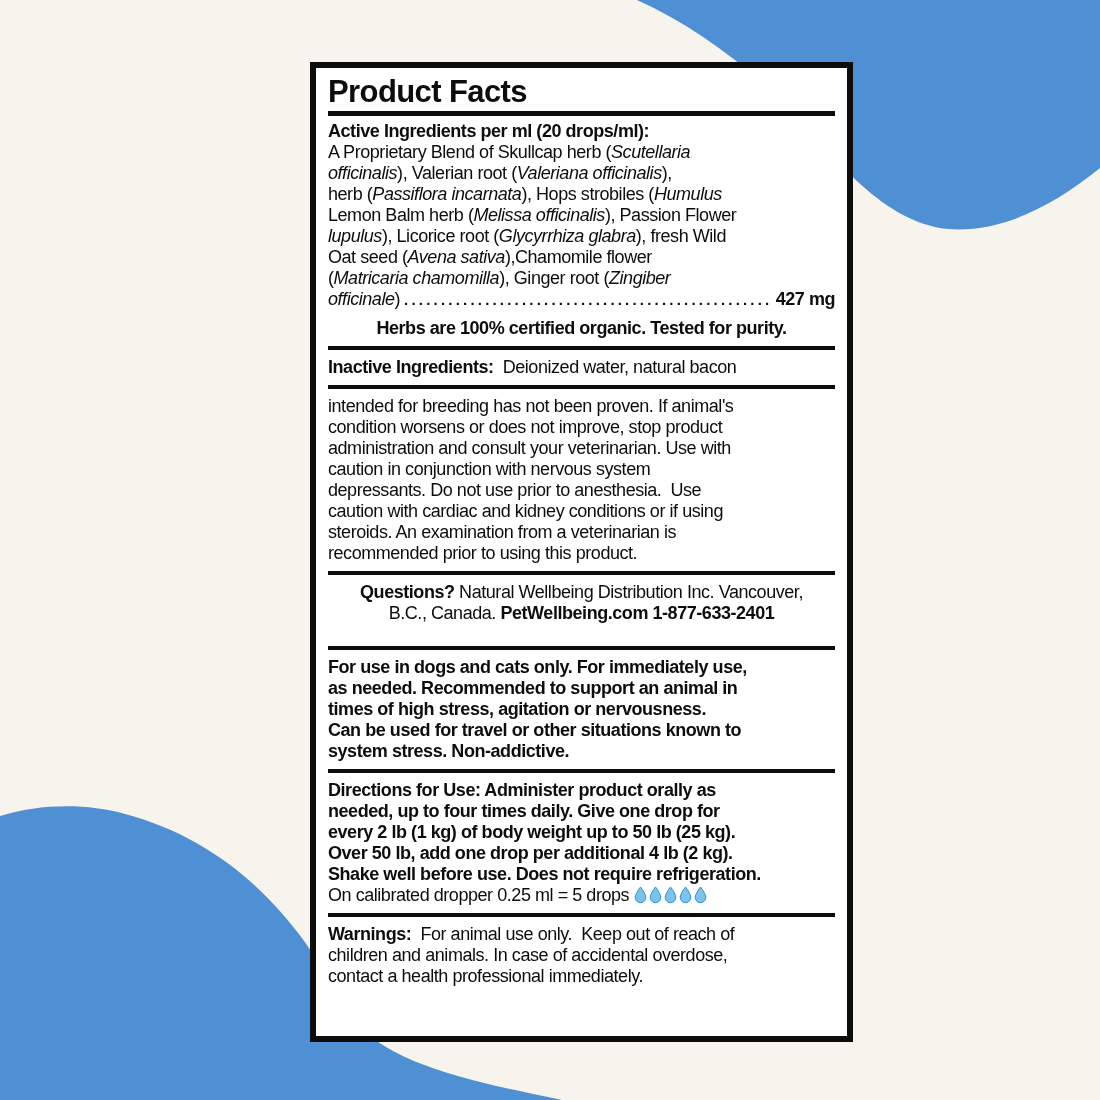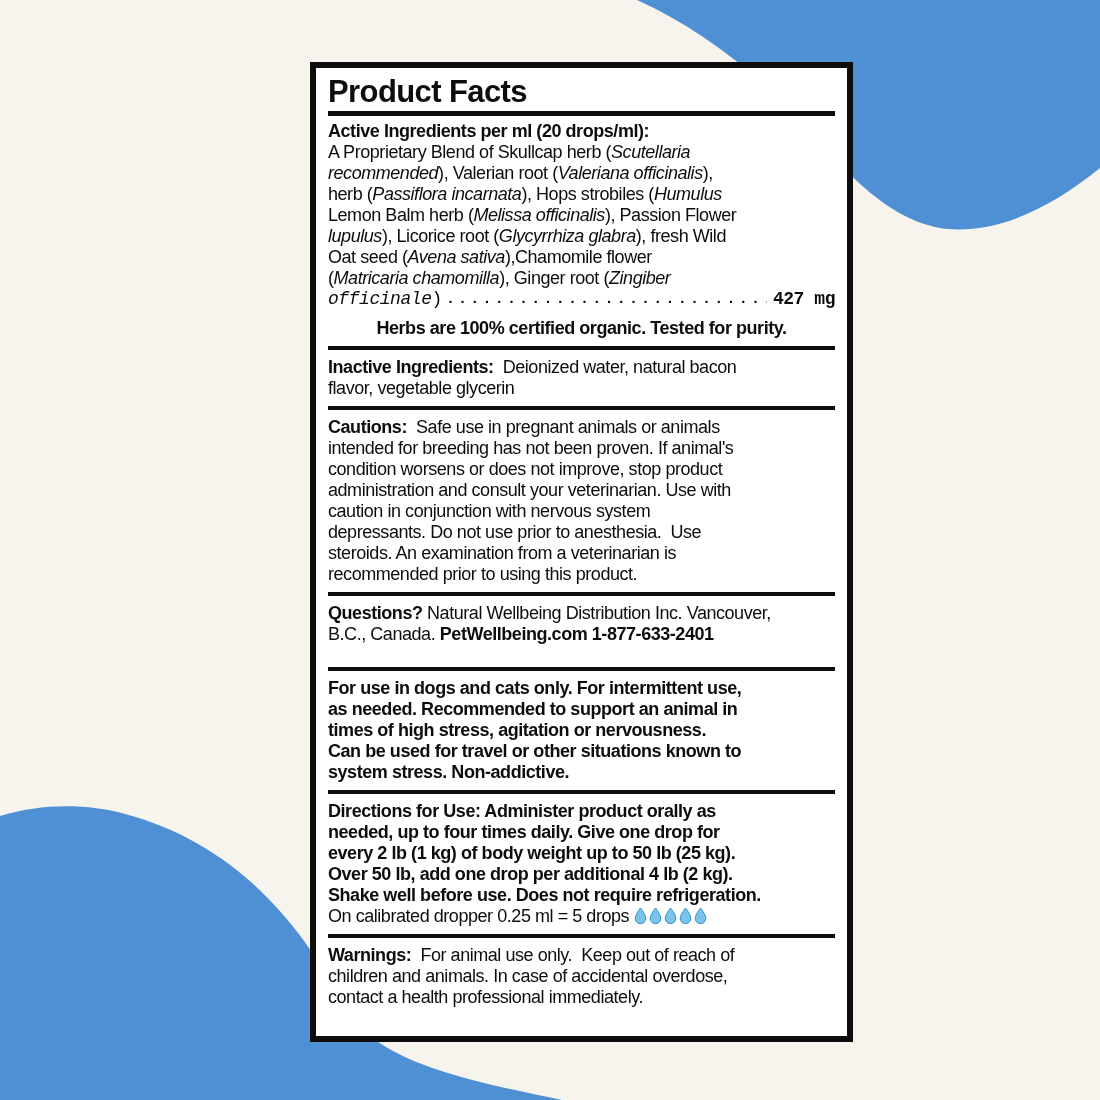--- a/index.html
+++ b/index.html
@@ -15,21 +15,21 @@
     box-sizing:border-box;background:#FFFFFF;border:6px solid #0d0d0d;
     z-index:2;padding:6px 12px 0 12px;overflow:hidden;
   }
   .title{font-weight:bold;font-size:31px;line-height:36px;letter-spacing:-0.6px;}
   .title-rule{height:5px;background:#0d0d0d;margin:1px 0 4px 0;}
   .rule{height:4px;background:#0d0d0d;margin:6px 0;}
   .section{padding:1px 0;}
   .line{white-space:nowrap;font-size:18px;line-height:21px;letter-spacing:-0.45px;}
   .b{font-weight:bold;}
   .i{font-style:italic;}
-  .leaderline{display:flex;align-items:center;font-family:Liberation Mono, monospace;}
+  .leaderline{display:flex;align-items:center;}
   .leader{
     flex:1 1 auto;overflow:hidden;white-space:nowrap;
     font-weight:bold;font-size:15px;letter-spacing:3.2px;margin:0 6px 0 4px;
   }
   .amount{font-weight:bold;}
   .drops{display:inline-flex;gap:2px;vertical-align:-3px;margin-left:5px;}
   .drop{display:block;}
 </style>
 </head>
 <body>
@@ -48,58 +48,57 @@
              L 0,1100 Z" fill="#4F90D5"></path>
   </svg>
 
   <div class="panel" style="background: rgb(255, 255, 255); border-color: rgb(13, 13, 13);">
     <div class="title">Product Facts</div>
     <div class="title-rule"></div>
     <div>
         <div class="section">
           <div class="line"><span class="b">Active Ingredients per ml (20 drops/ml):</span></div>
           <div class="line"><span>A Proprietary Blend of Skullcap herb (</span><span class="i">Scutellaria</span></div>
-          <div class="line"><span class="i">recommended</span><span>), Valerian root (</span><span class="i">Valeriana officinalis</span><span>),</span></div>
+          <div class="line"><span class="i">officinalis</span><span>), Valerian root (</span><span class="i">Valeriana officinalis</span><span>),</span></div>
           <div class="line"><span>herb (</span><span class="i">Passiflora incarnata</span><span>), Hops strobiles (</span><span class="i">Humulus</span></div>
           <div class="line"><span>Lemon Balm herb (</span><span class="i">Melissa officinalis</span><span>), Passion Flower</span></div>
           <div class="line"><span class="i">lupulus</span><span>), Licorice root (</span><span class="i">Glycyrrhiza glabra</span><span>), fresh Wild</span></div>
           <div class="line"><span>Oat seed (</span><span class="i">Avena sativa</span><span>),Chamomile flower</span></div>
           <div class="line"><span>(</span><span class="i">Matricaria chamomilla</span><span>), Ginger root (</span><span class="i">Zingiber</span></div>
           <div class="line leaderline">
             <span class="i">officinale</span>
             <span>) </span>
             <span class="leader">............................................................</span>
             <span class="b amount">427 mg</span>
           </div>
           <div class="line" style="margin-top: 8px; text-align: center;"><span class="b">Herbs are 100% certified organic. Tested for purity.</span></div>
         </div>
         <div class="rule" style="background: rgb(13, 13, 13);"></div>
         <div class="section">
           <div class="line"><span class="b">Inactive Ingredients:</span><span>&nbsp; Deionized water, natural bacon</span></div>
-          <div class="line"><span>flavor, vegetable glycerin</span></div>
         </div>
         <div class="rule" style="background: rgb(13, 13, 13);"></div>
         <div class="section">
-          <div class="line"><span class="b">Cautions:</span><span>&nbsp; Safe use in pregnant animals or animals</span></div>
           <div class="line"><span>intended for breeding has not been proven. If animal's</span></div>
           <div class="line"><span>condition worsens or does not improve, stop product</span></div>
           <div class="line"><span>administration and consult your veterinarian. Use with</span></div>
           <div class="line"><span>caution in conjunction with nervous system</span></div>
           <div class="line"><span>depressants. Do not use prior to anesthesia.&nbsp; Use</span></div>
+          <div class="line"><span>caution with cardiac and kidney conditions or if using</span></div>
           <div class="line"><span>steroids. An examination from a veterinarian is</span></div>
           <div class="line"><span>recommended prior to using this product.</span></div>
         </div>
         <div class="rule" style="background: rgb(13, 13, 13);"></div>
-        <div class="section" style="padding-bottom: 16px;">
+        <div class="section" style="padding-bottom: 16px; text-align: center;">
           <div class="line"><span class="b">Questions?</span><span> Natural Wellbeing Distribution Inc. Vancouver,</span></div>
           <div class="line"><span>B.C., Canada. </span><span class="b">PetWellbeing.com 1-877-633-2401</span></div>
         </div>
         <div class="rule" style="background: rgb(13, 13, 13);"></div>
         <div class="section">
-          <div class="line"><span class="b">For use in dogs and cats only. For intermittent use,</span></div>
+          <div class="line"><span class="b">For use in dogs and cats only. For immediately use,</span></div>
           <div class="line"><span class="b">as needed. Recommended to support an animal in</span></div>
           <div class="line"><span class="b">times of high stress, agitation or nervousness.</span></div>
           <div class="line"><span class="b">Can be used for travel or other situations known to</span></div>
           <div class="line"><span class="b">system stress. Non-addictive.</span></div>
         </div>
         <div class="rule" style="background: rgb(13, 13, 13);"></div>
         <div class="section">
           <div class="line"><span class="b">Directions for Use: Administer product orally as</span></div>
           <div class="line"><span class="b">needed, up to four times daily. Give one drop for</span></div>
           <div class="line"><span class="b">every 2 lb (1 kg) of body weight up to 50 lb (25 kg).</span></div>

